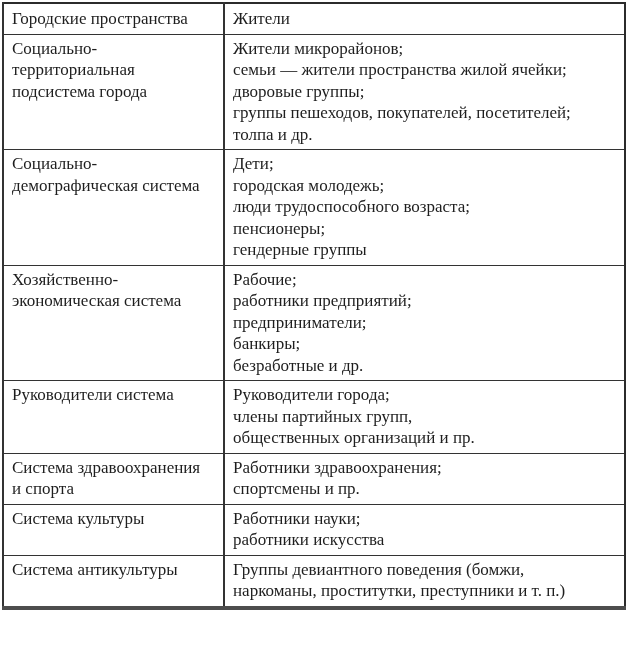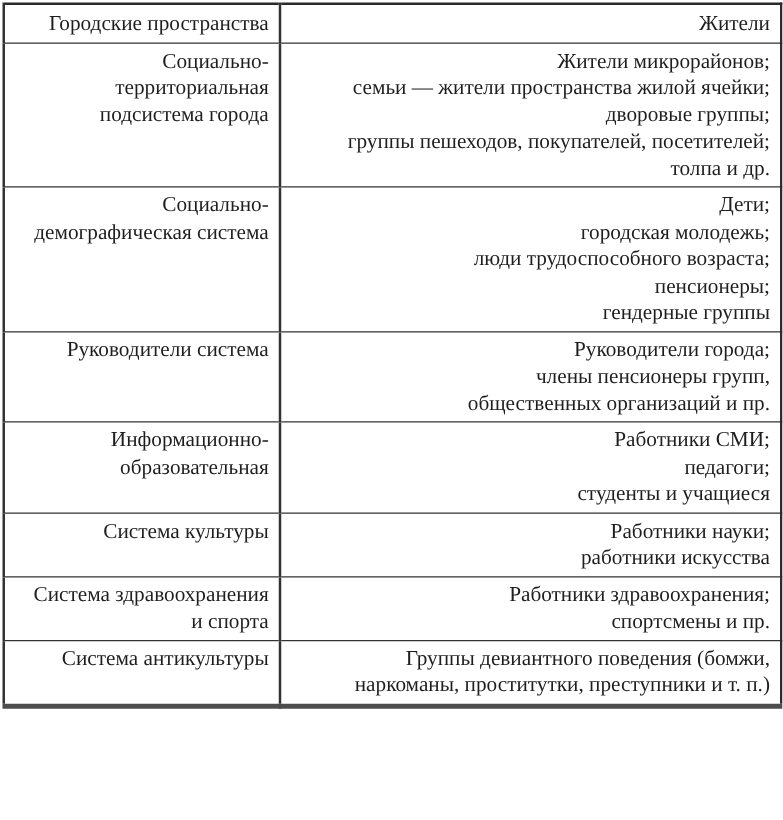--- a/index.html
+++ b/index.html
@@ -25,21 +25,21 @@
     border-left: 2px solid #2b2b2b;
     border-right: 2px solid #2b2b2b;
     border-bottom: 4px solid #4d4d4d;
   }
   col.col-spaces { width: 221px; }
   col.col-groups { width: 401px; }
   td, th {
     border: 1px solid #333333;
     border-left-width: 2px;
     vertical-align: top;
-    text-align: right;
+    text-align: left;
     font-weight: normal;
     font-size: 17px;
     line-height: 21.5px;
     padding: 3px 8px 4px 8px;
     white-space: pre-line;
     overflow: hidden;
   }
   tr.header-row th {
     padding-top: 4px;
     padding-bottom: 4px;
@@ -72,42 +72,44 @@
       <tr>
         <td>Социально-
 демографическая система</td>
         <td>Дети;
 городская молодежь;
 люди трудоспособного возраста;
 пенсионеры;
 гендерные группы</td>
       </tr>
       <tr>
+        <td>Хозяйственно-
+экономическая система</td>
+        <td>Рабочие;
+работники предприятий;
+предприниматели;
+банкиры;
+безработные и др.</td>
+      </tr>
+      <tr>
         <td>Руководители система</td>
         <td>Руководители города;
-члены пенсионеры групп,
+члены партийных групп,
 общественных организаций и пр.</td>
-      </tr>
-      <tr>
-        <td>Информационно-
-образовательная</td>
-        <td>Работники СМИ;
-педагоги;
-студенты и учащиеся</td>
-      </tr>
-      <tr>
-        <td>Система культуры</td>
-        <td>Работники науки;
-работники искусства</td>
       </tr>
       <tr>
         <td>Система здравоохранения
 и спорта</td>
         <td>Работники здравоохранения;
 спортсмены и пр.</td>
+      </tr>
+      <tr>
+        <td>Система культуры</td>
+        <td>Работники науки;
+работники искусства</td>
       </tr>
       <tr>
         <td>Система антикультуры</td>
         <td>Группы девиантного поведения (бомжи,
 наркоманы, проститутки, преступники и т. п.)</td>
       </tr>
     </tbody>
   </table>
 </div>
 

